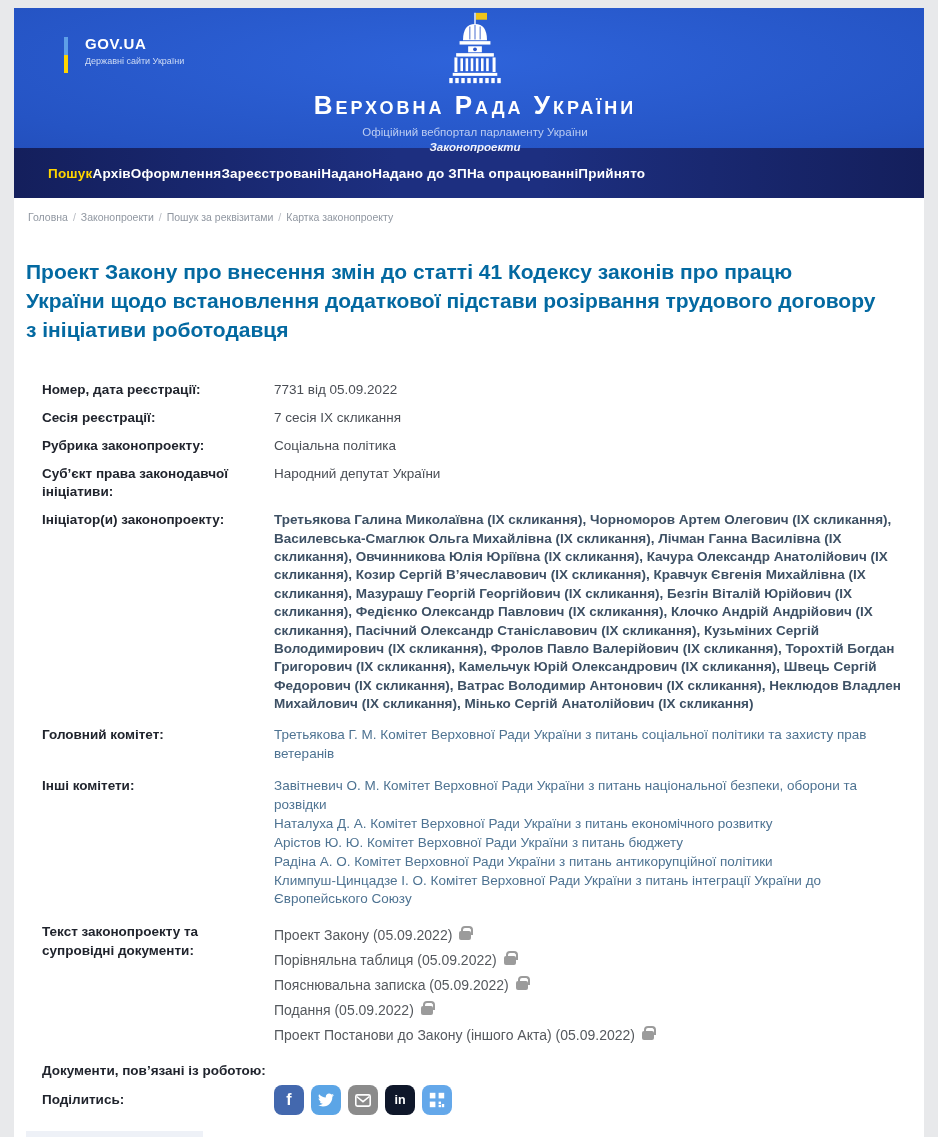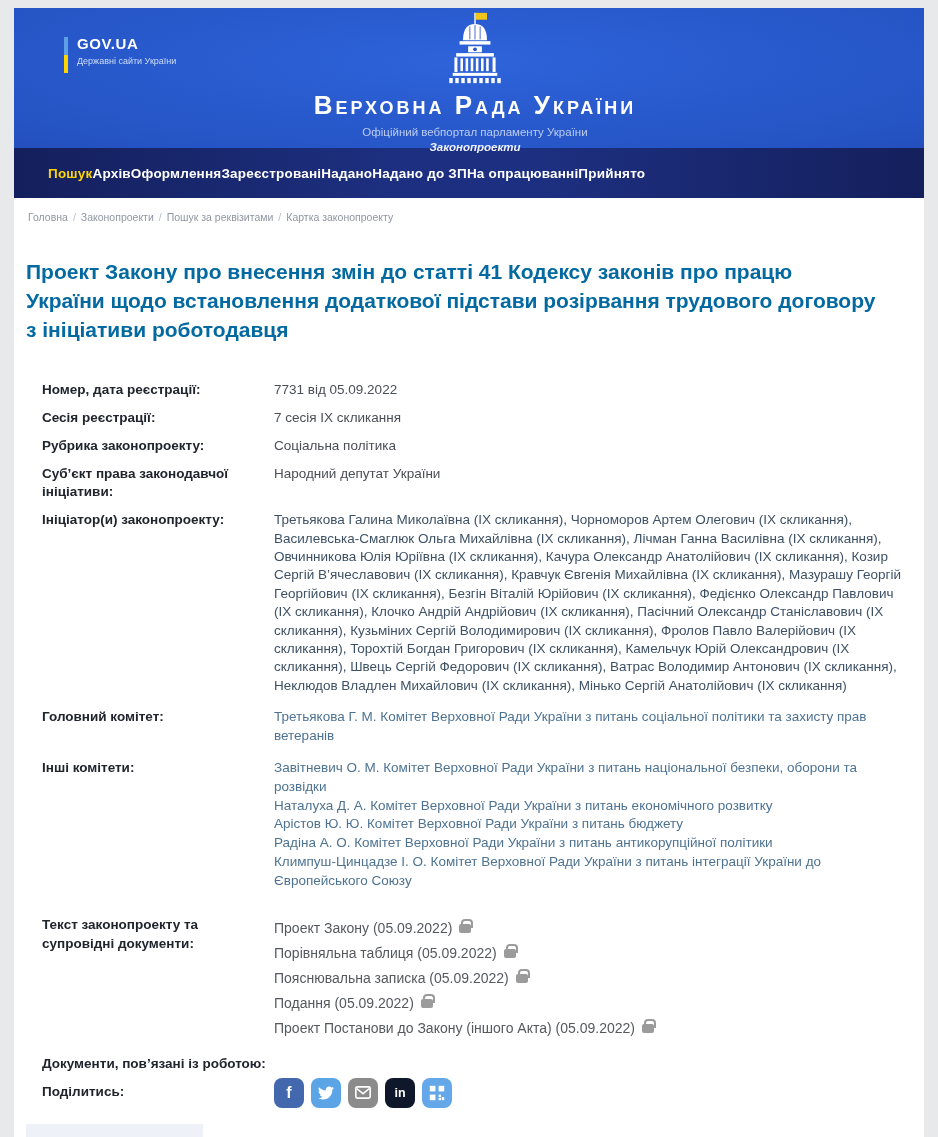--- a/index.html
+++ b/index.html
@@ -13,21 +13,21 @@
   }
   .page { width: 910px; margin: 0 auto; }
 
   
   .hero {
     height: 140px;
     background: radial-gradient(ellipse 130% 160% at 50% 38%, #2e63da 0%, #2554c4 45%, #1c3c9e 100%);
     position: relative;
     color: #fff;
   }
-  .govua { position: absolute; left: 50px; top: 27px; display: flex; gap: 9px; align-items: flex-start; }
+  .govua { position: absolute; left: 50px; top: 27px; display: flex; gap: 17px; align-items: flex-start; }
   .govua-bar { width: 4px; height: 36px; background: linear-gradient(#5e9fe8 0 50%, #ffd500 50% 100%); margin-top: 2px; }
   .govua-name { font-size: 15px; font-weight: bold; letter-spacing: .6px; }
   .govua-tag { font-size: 9px; color: #cfdcf5; margin-top: 4px; }
   .hero-center { position: absolute; left: 12px; right: 0; top: 4px; text-align: center; }
   .emblem { display: inline-block; }
   .site-title {
     font-size: 26px; font-weight: 600; letter-spacing: 3px;
     font-variant-caps: small-caps; margin-top: 2px; color: #fff;
   }
   .site-sub { font-size: 11.5px; color: #bccdf2; margin-top: 5px; }
@@ -49,25 +49,25 @@
   .breadcrumb span.sep { margin: 0 5px; color: #b6bac1; }
   .page-title {
     margin-top: 35px; font-size: 21px; font-weight: bold; color: #0369a1;
     line-height: 1.38; max-width: 850px;
   }
 
   .details { margin-top: 36px; }
   .drow { display: grid; grid-template-columns: 228px 1fr; column-gap: 4px; margin-bottom: 9px; padding-left: 16px; }
   .dlabel { font-size: 13.5px; font-weight: bold; color: #20242d; line-height: 1.4; }
   .dvalue { font-size: 13.5px; color: #4a4e55; line-height: 1.4; }
-  .dvalue.initiators { font-weight: 400; color: #3e5165; line-height: 1.36; padding-right: 4px; }
+  .dvalue.initiators { font-weight: 700; color: #3e5165; line-height: 1.36; padding-right: 4px; }
   .dvalue.committee a, .dvalue.committees a { color: #4e7392; text-decoration: none; }
   .dvalue.committees div { line-height: 1.4; }
   .drow.committees-row, .drow.main-committee-row { margin-top: 13px; }
-  .drow.docs-row { margin-top: 25px; }
+  .drow.docs-row { margin-top: 14px; }
   .doc-line { line-height: 24px; }
   .doc-line a { color: #55595e; text-decoration: none; font-size: 14px; }
   .lock { display: inline-block; position: relative; width: 12px; height: 9px; background: #9b9b9b; border-radius: 2px; margin-left: 7px; }
   .lock::before {
     content: ""; position: absolute; top: -5px; left: 2px; width: 8px; height: 7px;
     border: 2px solid #9b9b9b; border-bottom: none; border-radius: 4px 4px 0 0;
   }
   .drow.related-row { margin-top: 14px; margin-bottom: 4px; }
   .share-row { align-items: center; margin-bottom: 0; }
   .share-icons { display: flex; gap: 7px; }

